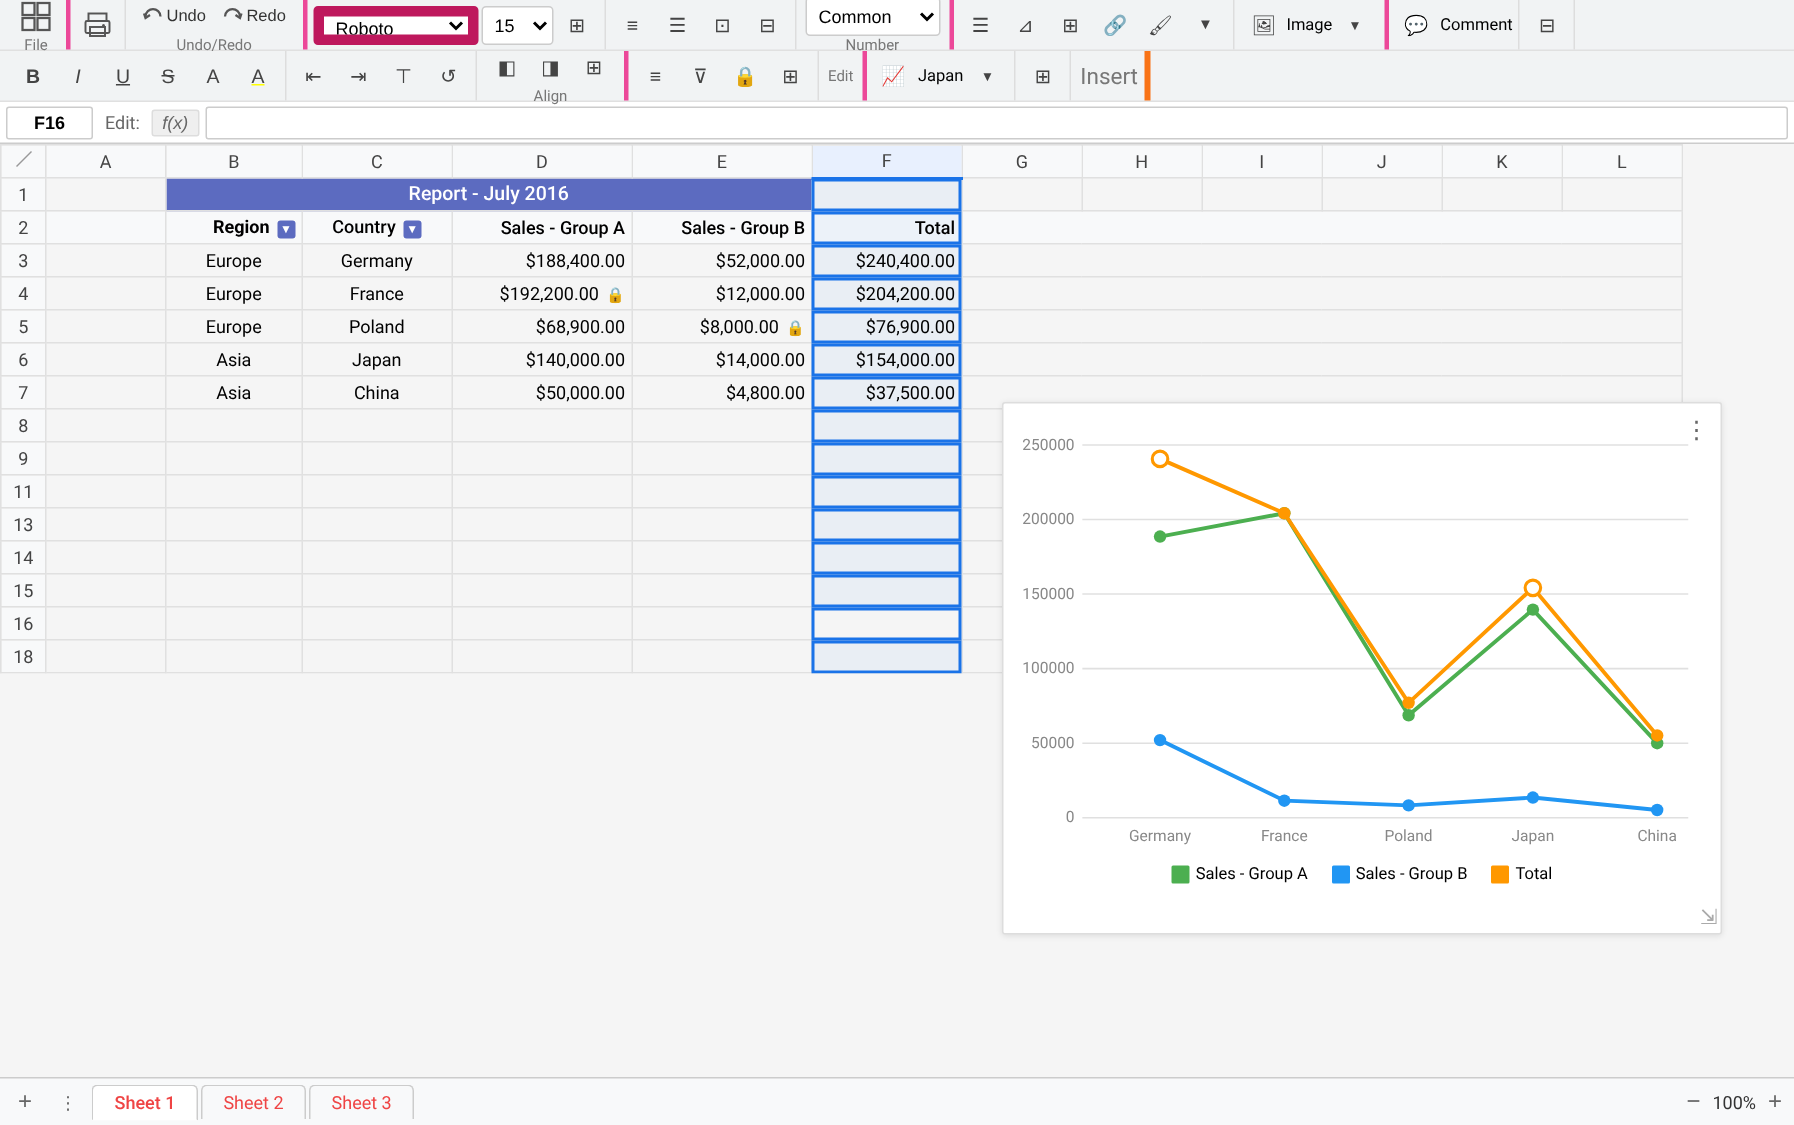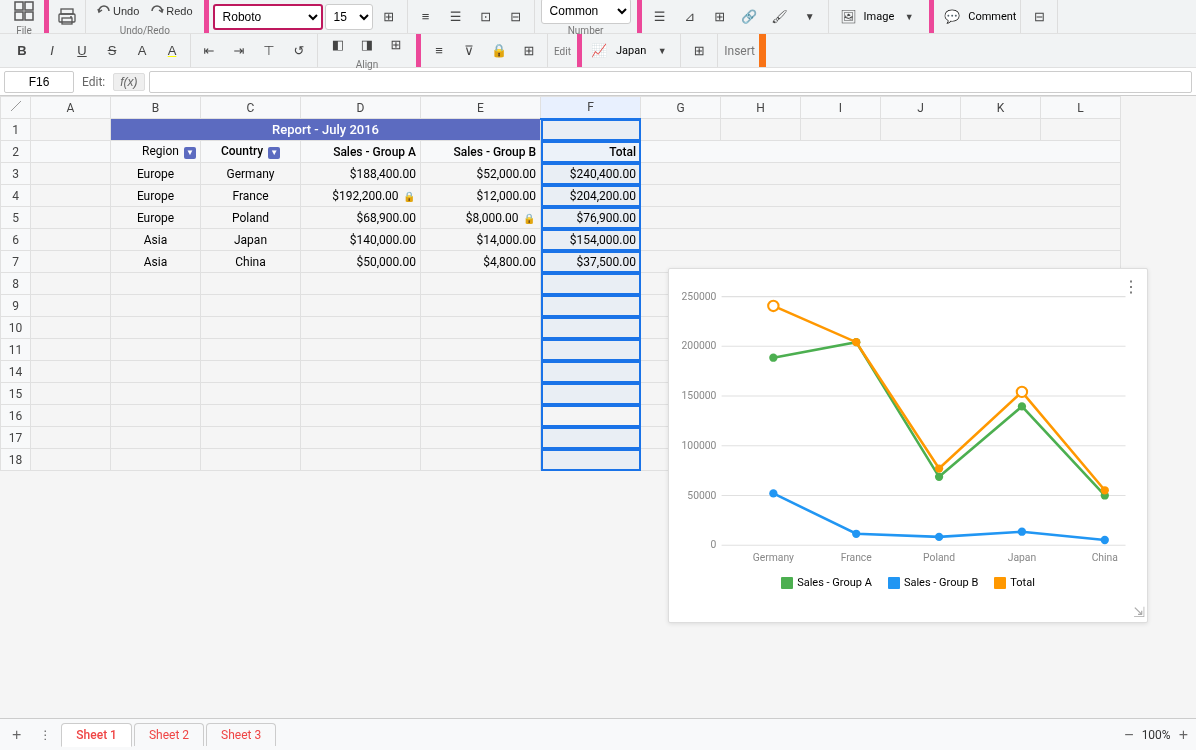--- a/index.html
+++ b/index.html
@@ -1,29 +1,29 @@
 <!DOCTYPE html>
 <html><head>
   <meta charset="utf-8">
   <style>
     * { box-sizing: border-box; margin: 0; padding: 0; }
     body { font-family: 'Roboto', Arial, sans-serif; font-size: 12px; background: #f5f5f5; overflow: hidden; }
     .toolbar-btn { background: none; border: none; cursor: pointer; padding: 3px 5px; border-radius: 3px; font-size: 11px; color: #333; display: flex; align-items: center; gap: 2px; height: 26px; }
     .icon-btn { width: 28px; height: 26px; display: flex; align-items: center; justify-content: center; cursor: pointer; border-radius: 3px; border: none; background: none; font-size: 13px; color: #444; }
-    .font-select { width: 110px; height: 26px; border: 2px solid #be185d; border-radius: 3px; font-size: 12px; padding: 0 4px; background: white; }
+    .font-select { width: 110px; height: 26px; border: 7px solid #be185d; border-radius: 3px; font-size: 12px; padding: 0 4px; background: white; }
     .font-size-select { width: 48px; height: 26px; border: 1px solid #ccc; border-radius: 3px; font-size: 12px; padding: 0 4px; background: white; }
     .number-format-select { width: 90px; height: 26px; border: 1px solid #ccc; border-radius: 3px; font-size: 12px; padding: 0 4px; background: white; }
     .bold { font-weight: bold; }
     .italic { font-style: italic; }
     .underline { text-decoration: underline; }
     .strikethrough { text-decoration: line-through; }
 
     
     .formula-bar { display: flex; align-items: center; height: 28px; border-bottom: 1px solid #ccc; background: white; padding: 0 4px; gap: 4px; }
-    .cell-ref { width: 70px; height: 22px; border: 1px solid #ccc; border-radius: 2px; font-size: 12px; padding: 0 4px; text-align: center; }
+    .cell-ref { width: 58px; height: 22px; border: 1px solid #ccc; border-radius: 2px; font-size: 12px; padding: 0 4px; text-align: center; font-weight: bold; }
     .formula-label { font-size: 12px; color: #666; padding: 0 4px; }
     .fx-label { font-size: 12px; color: #666; font-style: italic; border: 1px solid #ddd; padding: 1px 6px; border-radius: 2px; cursor: pointer; }
     .formula-input { flex: 1; height: 22px; border: 1px solid #ccc; border-radius: 2px; font-size: 12px; padding: 0 4px; }
     .grid-container { overflow: auto; flex: 1; }
     table { border-collapse: collapse; width: max-content; }
     th, td { border: 1px solid #e0e0e0; font-size: 12px; padding: 0 4px; white-space: nowrap; }
     .col-header { background: #f8f9fa; text-align: center; font-weight: normal; color: #444; height: 22px; min-width: 30px; position: sticky; top: 0; z-index: 2; }
     .row-header { background: #f8f9fa; text-align: center; font-weight: normal; color: #444; width: 30px; min-width: 30px; position: sticky; left: 0; z-index: 1; height: 22px; }
     .corner-header { background: #f8f9fa; position: sticky; top: 0; left: 0; z-index: 3; }
     .data-cell { height: 22px; min-width: 80px; }
@@ -55,21 +55,21 @@
     .chart-svg { width: 100%; height: 290px; }
     .chart-legend { display: flex; align-items: center; justify-content: center; gap: 16px; margin-top: 4px; font-size: 11px; }
     .legend-item { display: flex; align-items: center; gap: 4px; }
     .legend-dot { width: 12px; height: 12px; border-radius: 1px; }
 
     .spreadsheet-wrapper { position: relative; height: calc(750px - 34px - 34px - 28px - 32px); overflow: hidden; }
 
     
     .toolbar-top { display: flex; align-items: center; height: 34px; background: #f1f3f4; border-bottom: 1px solid #e0e0e0; padding: 0 4px; gap: 0; }
     .toolbar-bot { display: flex; align-items: center; height: 34px; background: #f1f3f4; border-bottom: 1px solid #e0e0e0; padding: 0 4px; gap: 0; }
-    .tb-section { display: flex; flex-direction: column; align-items: center; justify-content: center; padding: 0 6px; border-right: 5px solid #ec4899; height: 100%; }
+    .tb-section { display: flex; flex-direction: column; align-items: center; justify-content: center; padding: 0 6px; border-right: 3px solid #ec4899; height: 100%; }
     .tb-btns { display: flex; align-items: center; gap: 1px; }
     .tb-lbl { font-size: 10px; color: #777; margin-top: 1px; text-align: right; }
     .tb-row { display: flex; align-items: center; border-right: 1px solid #ddd; height: 100%; padding: 0 4px; gap: 2px; }
   </style>
 </head>
 <body>
 
 <div class="toolbar-top">
 
   <div class="tb-section">
@@ -210,21 +210,21 @@
   <div class="tb-row">
     <button class="icon-btn">📈</button>
     <span style="font-size:11px;">Japan</span>
     <button class="icon-btn" style="font-size:9px;">▼</button>
   </div>
 
   <div class="tb-row">
     <button class="icon-btn">⊞</button>
   </div>
 
-  <div style="margin-left:2px; font-size:12px; color:#777; padding: 0 4px; border-right:7px solid #f97316; display:flex; align-items:center; height:100%;">Insert</div>
+  <div style="margin-left:2px; font-size:15px; color:#777; padding: 0 4px; border-right:4px solid #f97316; display:flex; align-items:center; height:100%;">Insert</div>
 </div>
 
 <div class="formula-bar">
   <input class="cell-ref" value="F16" style="">
   <span class="formula-label">Edit:</span>
   <button class="fx-label">f(x)</button>
   <input class="formula-input" value="" style="">
 </div>
 
 <div class="spreadsheet-wrapper">
@@ -262,21 +262,21 @@
           <td class="data-cell"></td>
           <td class="data-cell"></td>
           <td class="data-cell"></td>
           <td class="data-cell"></td>
           <td class="data-cell"></td>
         </tr>
 
         <tr style="background:#f8f9fa;">
           <td class="row-header">2</td>
           <td class="data-cell text-cell"></td>
-          <td class="data-cell text-cell" style="font-weight:400;padding-left:31px;">
+          <td class="data-cell text-cell" style="font-weight:700;padding-left:31px;">
             <span>Region</span>
             <span class="filter-icon">▼</span>
           </td>
           <td class="data-cell text-cell" style="font-weight:500;">
             <span>Country</span>
             <span class="filter-icon">▼</span>
           </td>
           <td class="data-cell number-cell" style="font-weight:500;">Sales - Group A</td>
           <td class="data-cell number-cell" style="font-weight:500;">Sales - Group B</td>
           <td class="data-cell number-cell selected-cell" style="font-weight:500;">Total</td>
@@ -348,40 +348,40 @@
             <td class="row-header">9</td>
             <td class="data-cell"></td>
             <td class="data-cell"></td>
             <td class="data-cell"></td>
             <td class="data-cell"></td>
             <td class="data-cell"></td>
             <td class="data-cell selected-cell"></td>
             <td class="data-cell" colspan="6"></td>
           </tr>
         <tr>
-            <td class="row-header">10</td>
-            <td class="data-cell"></td>
-            <td class="data-cell"></td>
-            <td class="data-cell"></td>
-            <td class="data-cell"></td>
-            <td class="data-cell"></td>
-            <td class="data-cell selected-cell"></td>
-            <td class="data-cell" colspan="6"></td>
-          </tr>
-        <tr>
             <td class="row-header">11</td>
             <td class="data-cell"></td>
             <td class="data-cell"></td>
             <td class="data-cell"></td>
             <td class="data-cell"></td>
             <td class="data-cell"></td>
             <td class="data-cell selected-cell"></td>
             <td class="data-cell" colspan="6"></td>
           </tr>
         <tr>
+            <td class="row-header">13</td>
+            <td class="data-cell"></td>
+            <td class="data-cell"></td>
+            <td class="data-cell"></td>
+            <td class="data-cell"></td>
+            <td class="data-cell"></td>
+            <td class="data-cell selected-cell"></td>
+            <td class="data-cell" colspan="6"></td>
+          </tr>
+        <tr>
             <td class="row-header">14</td>
             <td class="data-cell"></td>
             <td class="data-cell"></td>
             <td class="data-cell"></td>
             <td class="data-cell"></td>
             <td class="data-cell"></td>
             <td class="data-cell selected-cell"></td>
             <td class="data-cell" colspan="6"></td>
           </tr>
         <tr>
@@ -395,30 +395,20 @@
             <td class="data-cell" colspan="6"></td>
           </tr>
         <tr>
             <td class="row-header">16</td>
             <td class="data-cell"></td>
             <td class="data-cell"></td>
             <td class="data-cell"></td>
             <td class="data-cell"></td>
             <td class="data-cell"></td>
             <td class="data-cell" style="outline:2px solid #1a73e8; outline-offset:-2px;"></td>
-            <td class="data-cell" colspan="6"></td>
-          </tr>
-        <tr>
-            <td class="row-header">17</td>
-            <td class="data-cell"></td>
-            <td class="data-cell"></td>
-            <td class="data-cell"></td>
-            <td class="data-cell"></td>
-            <td class="data-cell"></td>
-            <td class="data-cell selected-cell"></td>
             <td class="data-cell" colspan="6"></td>
           </tr>
         <tr>
             <td class="row-header">18</td>
             <td class="data-cell"></td>
             <td class="data-cell"></td>
             <td class="data-cell"></td>
             <td class="data-cell"></td>
             <td class="data-cell"></td>
             <td class="data-cell selected-cell"></td>

